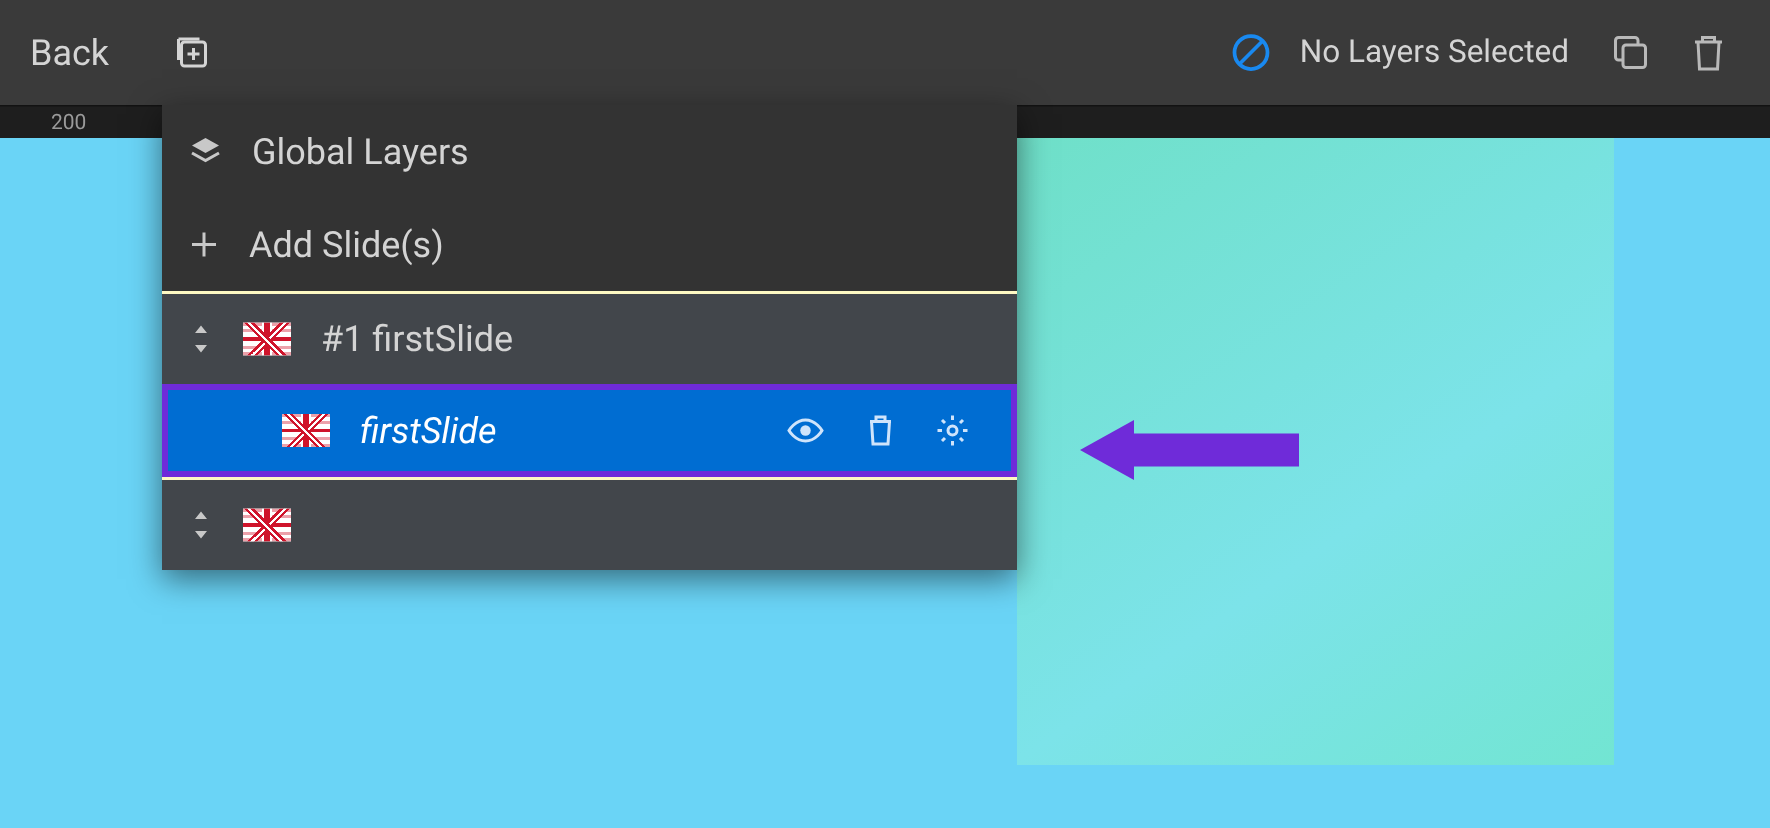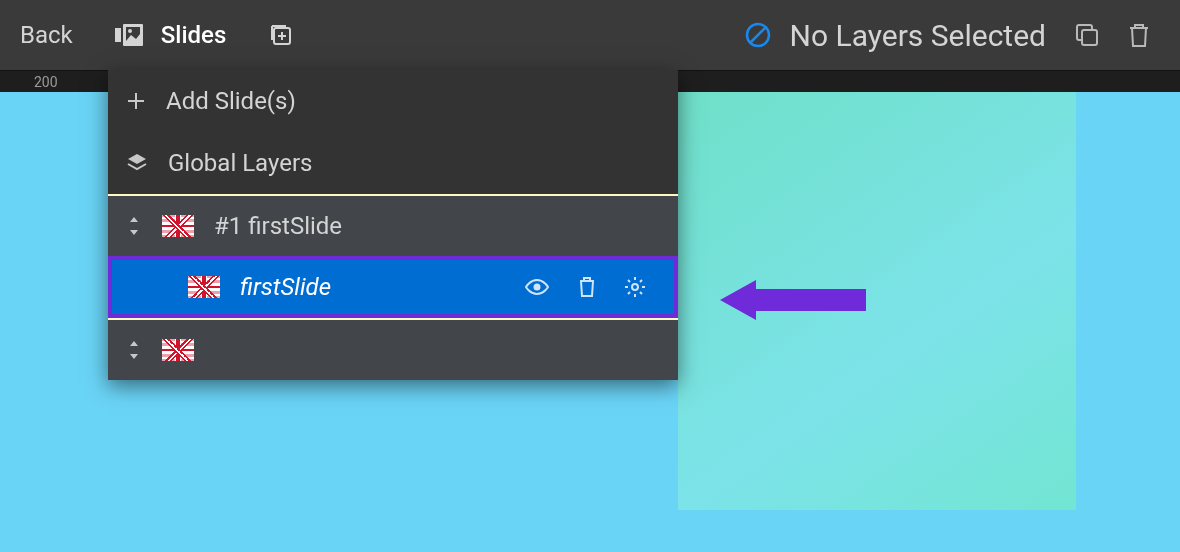--- a/index.html
+++ b/index.html
@@ -4,21 +4,21 @@
 <style>
 * { margin: 0; padding: 0; box-sizing: border-box; font-family: -apple-system, BlinkMacSystemFont, "Segoe UI", Roboto, Arial, sans-serif; }
 body { width: 1180px; height: 552px; overflow: hidden; background: #2a2a2a; position: relative; }
 
 .toolbar { height: 70px; background: #3a3a3a; display: flex; align-items: center; padding: 0 20px; color: #c8c8c8; font-size: 24px; position: relative; z-index: 10; }
 .toolbar-left { display: flex; align-items: center; gap: 42px; }
 .toolbar-right { display: flex; align-items: center; gap: 28px; position: absolute; right: 30px; }
 .tb-item { display: flex; align-items: center; gap: 18px; cursor: pointer; }
 .tb-btn { color: #d4d4d4; font-weight: 400; }
 .tb-icon { display: inline-flex; align-items: center; justify-content: center; }
-.no-layers { color: #d4d4d4; font-size: 30px; display: flex; align-items: center; gap: 18px; }
+.no-layers { color: #d4d4d4; font-size: 21px; display: flex; align-items: center; gap: 18px; }
 .slides-lbl { color: #fff; font-weight: 500; }
 
 .ruler { height: 22px; background: #1e1e1e; border-top: 1px solid #121212; position: relative; z-index: 8; }
 .ruler-tick { position: absolute; top: 3px; color: #9a9a9a; font-size: 14px; left: 34px; }
 
 .canvas { position: absolute; top: 92px; left: -100px; right: -20px; bottom: -40px; background: #6ad4f6; z-index: 1; }
 .lorem { position: absolute; top: 262px; left: 0; right: 0; color: #1a1a1a; font-size: 33px; line-height: 1.42; font-family: Georgia, "Times New Roman", serif; padding: 0 0 0 3px; }
 .gradient-box { position: absolute; top: 86px; left: 678px; width: 398px; height: 424px; background: linear-gradient(145deg, #6fe0c8 0%, #7ce3e9 60%, #72e5d2 100%); z-index: 2; }
 
 .dropdown { position: absolute; top: 70px; left: 108px; width: 570px; background: #333333; z-index: 20; box-shadow: 0 6px 20px rgba(0,0,0,0.5); }
@@ -45,32 +45,20 @@
 
 svg { display: block; }
 </style>
 </head>
 <body>
 
 <div class="toolbar">
   <div class="toolbar-left">
     <div class="tb-item">
       <span class="tb-btn">Back</span>
-    </div>
-    <div class="tb-item">
-      <span class="tb-icon">
-        <svg width="28" height="22" viewBox="0 0 28 22">
-            <rect x="0" y="4" width="6" height="14" fill="#d4d4d4"></rect>
-            <rect x="8" y="0" width="20" height="22" rx="1" fill="#d4d4d4"></rect>
-            <rect x="11" y="3" width="14" height="16" fill="#3a3a3a"></rect>
-            <circle cx="15" cy="7" r="2" fill="#d4d4d4"></circle>
-            <path d="M11 17 L16 11 L21 15 L25 10 L25 19 L11 19 Z" fill="#d4d4d4"></path>
-          </svg>
-      </span>
-      <span class="slides-lbl">Slides</span>
     </div>
     <div class="tb-item">
       <span class="tb-icon">
         <svg width="26" height="26" viewBox="0 0 26 26">
             <rect x="6" y="6" width="16" height="16" rx="2" fill="none" stroke="#d4d4d4" stroke-width="2"></rect>
             <path d="M4 4 L4 18 M4 4 L18 4" stroke="#d4d4d4" stroke-width="2" fill="none"></path>
             <path d="M14 10 L14 18 M10 14 L18 14" stroke="#d4d4d4" stroke-width="2"></path>
           </svg>
       </span>
     </div>
@@ -108,34 +96,34 @@
 bien. Lorem ipsum dolor sit amet, consectetur adipiscing elit. Morbi et g
 tique id. Class aptent taciti sociosqu ad litora torquent per conubia orque
 stra, per inceptos himenaeos. Morbi non tellus vitae urna vulputate ctor 
 putate non lectus a rhoncus. Cras sed ligula aliquam, vulputate nisi volu
 et aliquam neque, at tempor dui. Duis auctor ac erat mattis tincidunt</div>
 <div class="gradient-box"></div>
 
 <div class="dropdown">
   <div class="dd-item plain">
     <span class="tb-icon">
-      <svg width="20" height="20" viewBox="0 0 20 20">
-          <path d="M10 2 L10 18 M2 10 L18 10" stroke="#c8c8c8" stroke-width="2"></path>
-        </svg>
-    </span>
-    <span>Add Slide(s)</span>
-  </div>
-  <div class="dd-item plain">
-    <span class="tb-icon">
       <svg width="22" height="22" viewBox="0 0 22 22">
           <path d="M11 2 L20 7 L11 12 L2 7 Z" fill="#c8c8c8"></path>
           <path d="M2 12 L11 17 L20 12" fill="none" stroke="#c8c8c8" stroke-width="2"></path>
         </svg>
     </span>
     <span>Global Layers</span>
+  </div>
+  <div class="dd-item plain">
+    <span class="tb-icon">
+      <svg width="20" height="20" viewBox="0 0 20 20">
+          <path d="M10 2 L10 18 M2 10 L18 10" stroke="#c8c8c8" stroke-width="2"></path>
+        </svg>
+    </span>
+    <span>Add Slide(s)</span>
   </div>
 
   <div class="dd-item row">
     <span class="tb-icon">
       <svg width="16" height="22" viewBox="0 0 16 22">
           <path d="M8 2 L4 7 L12 7 Z M8 20 L4 15 L12 15 Z" fill="#c8c8c8"></path>
         </svg>
     </span>
     <span class="flag"></span>
     <span>#1 firstSlide</span>

